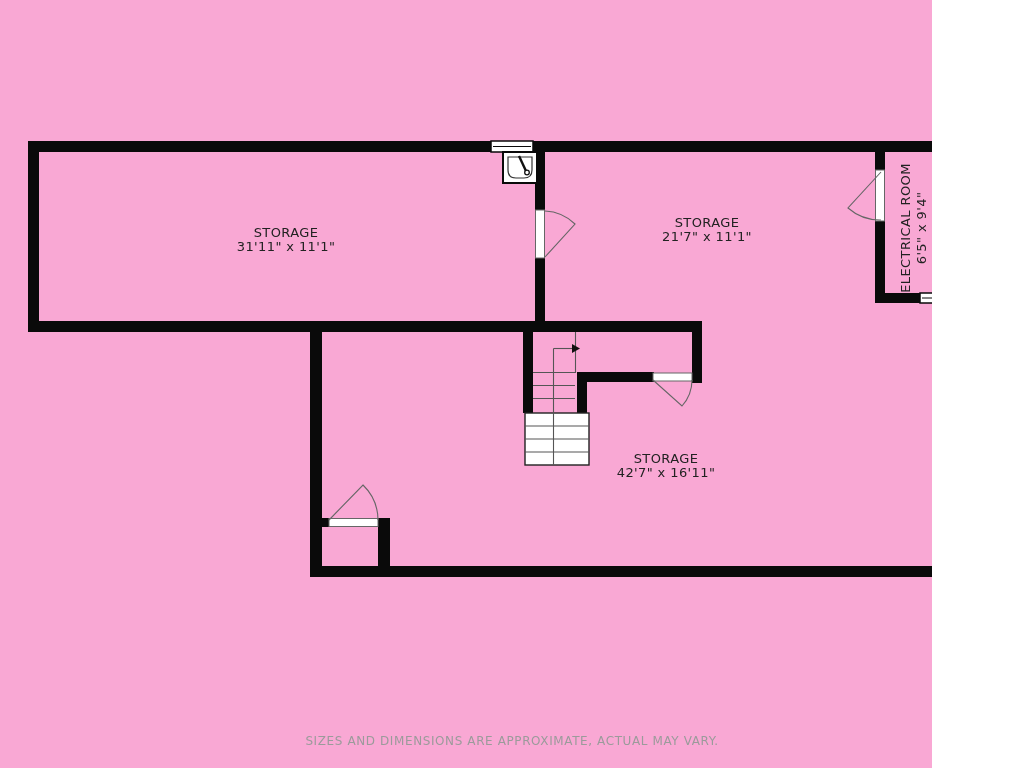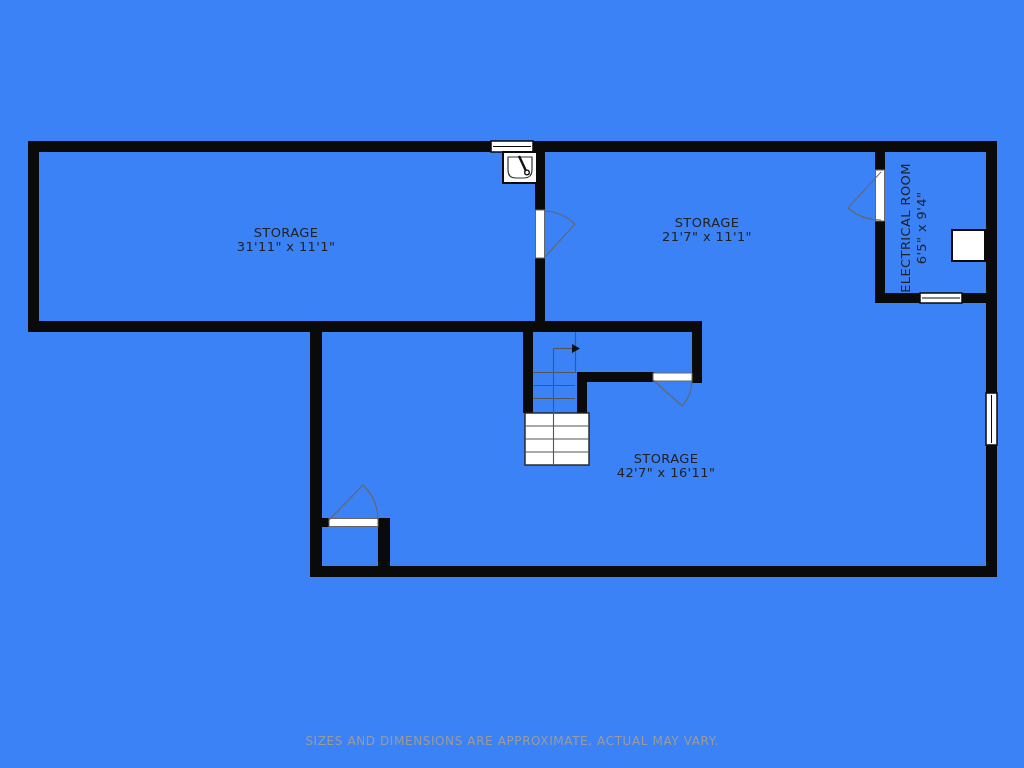--- a/index.html
+++ b/index.html
@@ -2,21 +2,21 @@
 <html style="--wall: #0a0a0a; --text: #222222; --thin-line: #555555; --muted-text: #9b9b9b;"><head>
 <meta charset="utf-8">
 <style>
   :root{
     --wall:#0a0a0a;
     --text:#222222;
     --thin-line:#555555;
     --muted-text:#9b9b9b;
   }
   html,body{margin:0;padding:0;background:#ffffff;}
-  .canvas{position:relative;width:1024px;height:768px;background:#3b82f6;overflow:hidden;text-decoration:underline;}
+  .canvas{position:relative;width:932px;height:768px;background:#f9a8d4;overflow:hidden;text-decoration:underline;}
   .plan-svg{display:block;}
   .wall{fill:var(--wall);stroke:none;}
   .thin{stroke:var(--thin-line);stroke-width:1.1;fill:none;}
   .stairbox{stroke:#222222;stroke-width:1.4;fill:#ffffff;}
   .leaf{fill:#ffffff;stroke:#666666;stroke-width:1;}
   .swing{stroke:#666666;stroke-width:1.1;fill:none;}
   .win{fill:#ffffff;stroke:var(--wall);stroke-width:1.5;}
   .winline{stroke:var(--wall);stroke-width:1;}
   .fixture{fill:#ffffff;stroke:var(--wall);stroke-width:2;}
   .fixture-thin{fill:none;stroke:#333333;stroke-width:1.2;}

